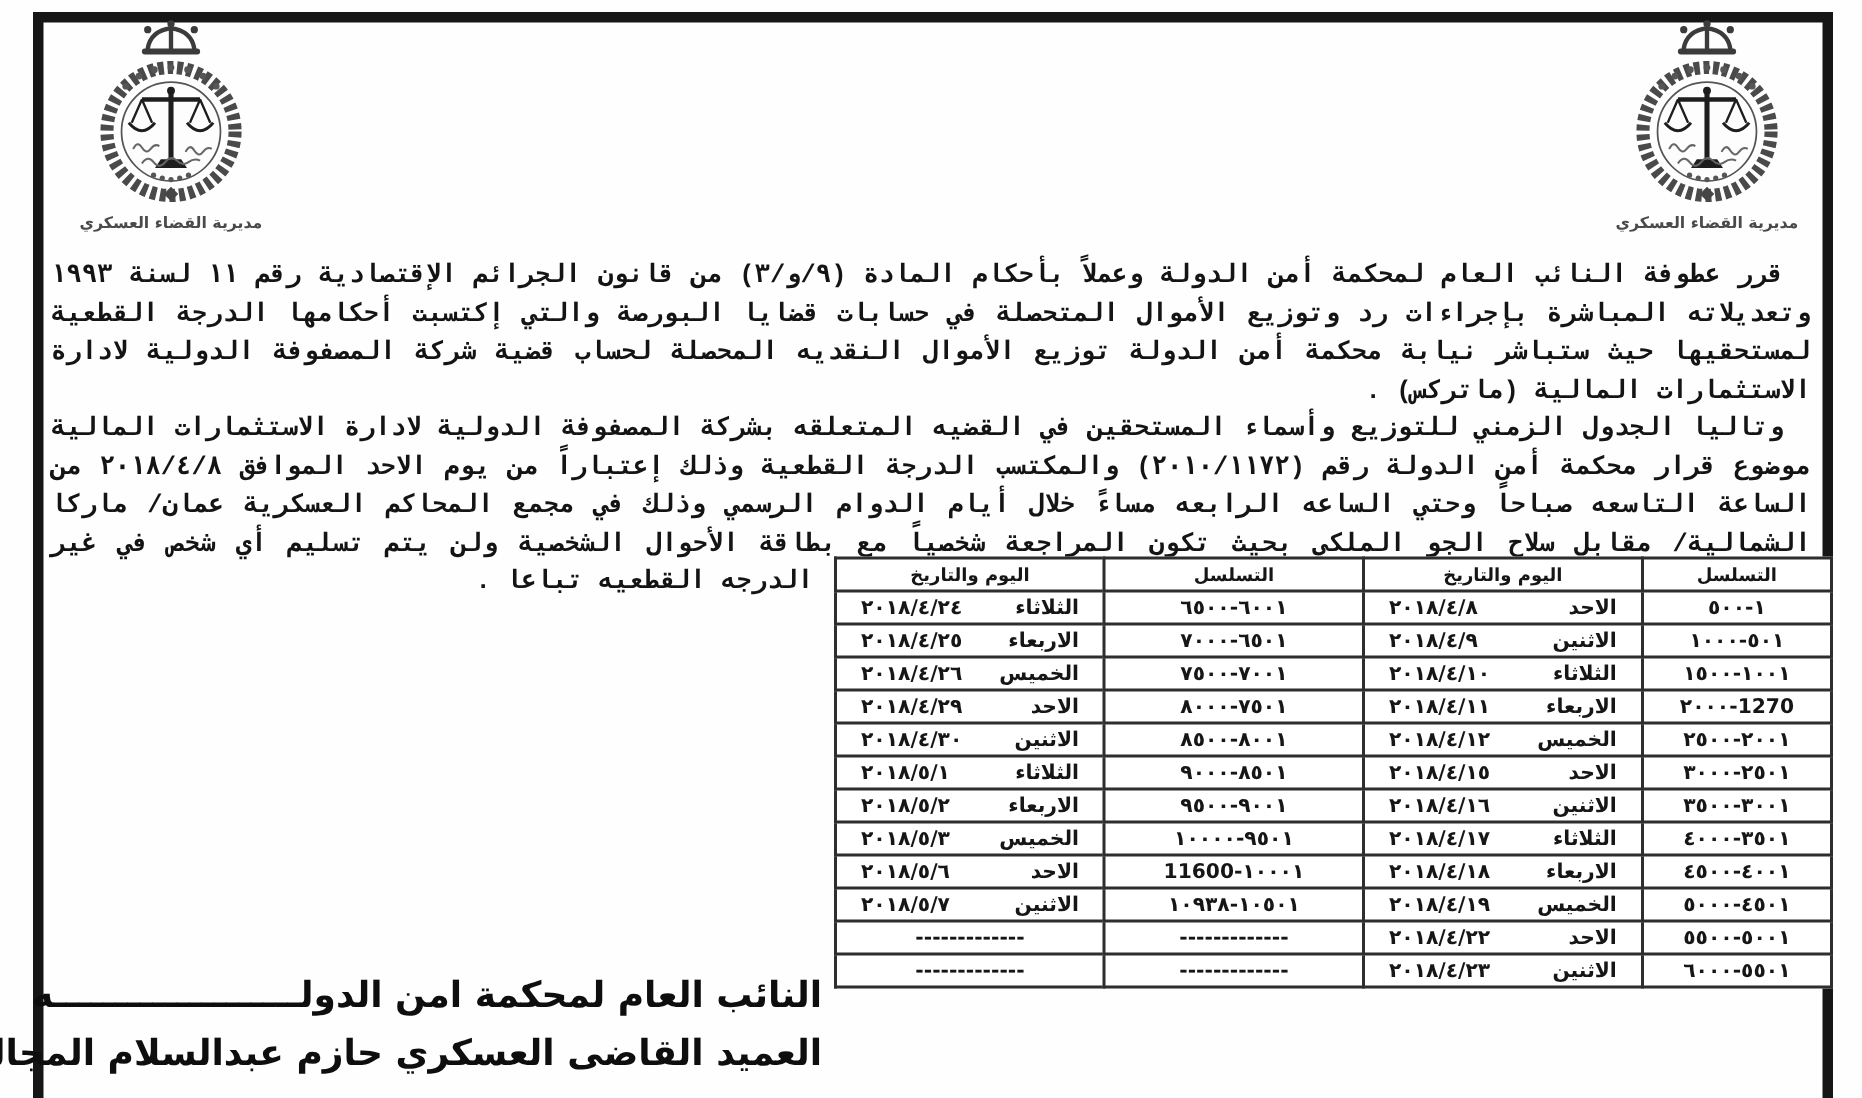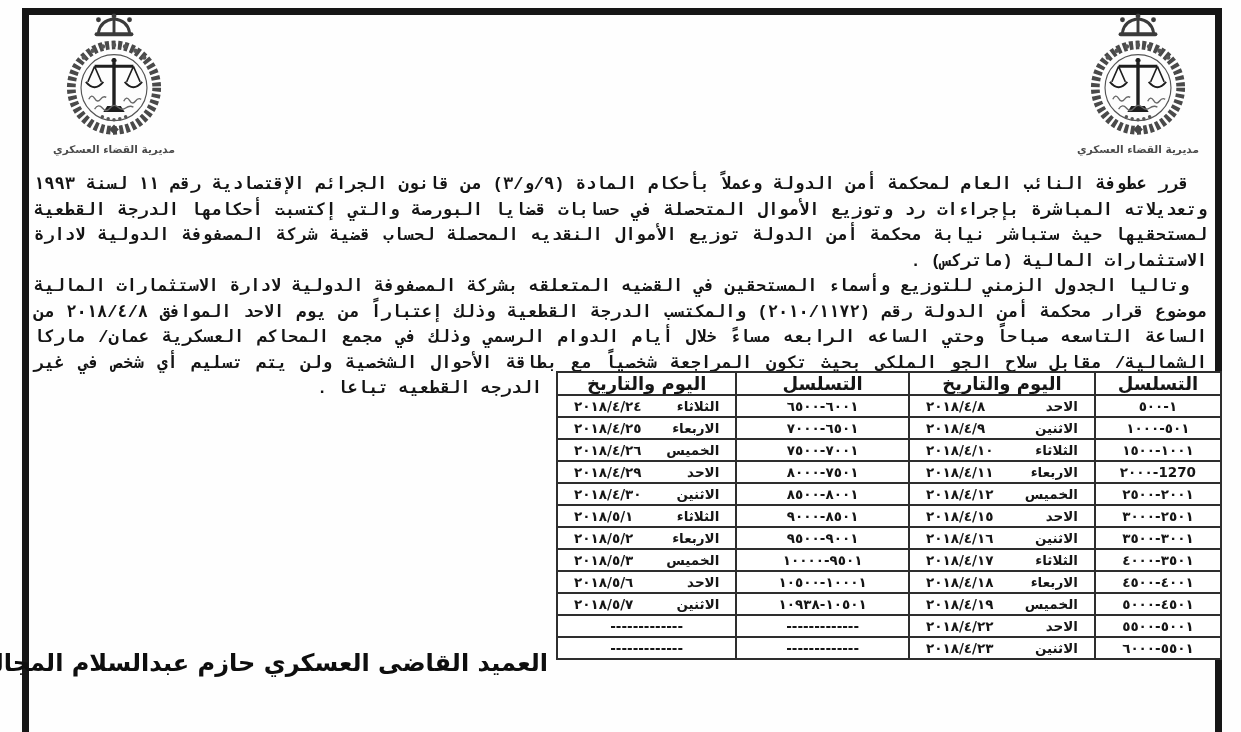--- a/index.html
+++ b/index.html
@@ -35,21 +35,21 @@
   .body-text p{margin:0;text-indent:18px;}
   table.schedule{
     position:absolute;left:556px;top:371px;width:666px;
     border-collapse:collapse;table-layout:fixed;
     font-weight:bold;font-size:13.5px;color:#161616;background:#fff;
   }
   table.schedule th,table.schedule td{
     border:2px solid #2e2e2e;height:20px;padding:0 2px;
     text-align:center;vertical-align:middle;overflow:hidden;white-space:nowrap;
   }
-  table.schedule th{font-size:18px;margin-left:32px;}
+  table.schedule th{font-size:12px;margin-left:32px;}
   td .cellflex{
     display:flex;justify-content:space-between;align-items:center;
     padding:0 14px;direction:rtl;
   }
   .signature{
     position:absolute;left:28px;width:520px;top:644px;
     direction:rtl;text-align:right;font-weight:bold;color:#0e0e0e;
     font-size:24px;line-height:39px;white-space:nowrap;
   }
 </style>
@@ -297,21 +297,21 @@
           </td>
         </tr>
         <tr>
           <td>٤٠٠١-٤٥٠٠</td>
           <td>
             <div class="cellflex">
               <span>الاربعاء</span>
               <span>٢٠١٨/٤/١٨</span>
             </div>
           </td>
-          <td>١٠٠٠١-١٠٥٠٠</td>
+          <td>١٠٠٠١-11600</td>
           <td>
             <div class="cellflex">
               <span>الاحد</span>
               <span>٢٠١٨/٥/٦</span>
             </div>
           </td>
         </tr>
         <tr>
           <td>٤٥٠١-٥٠٠٠</td>
           <td>
@@ -347,16 +347,17 @@
               <span>٢٠١٨/٤/٢٣</span>
             </div>
           </td>
           <td>-------------</td>
           <td>-------------</td>
         </tr>
       </tbody>
   </table>
 
   <div class="signature">
+    <div>النائب العام لمحكمة امن الدولــــــــــــــــــــه</div>
     <div>العميد القاضى العسكري حازم عبدالسلام المجالى</div>
   </div>
 
 </div>
 
 </body></html>

